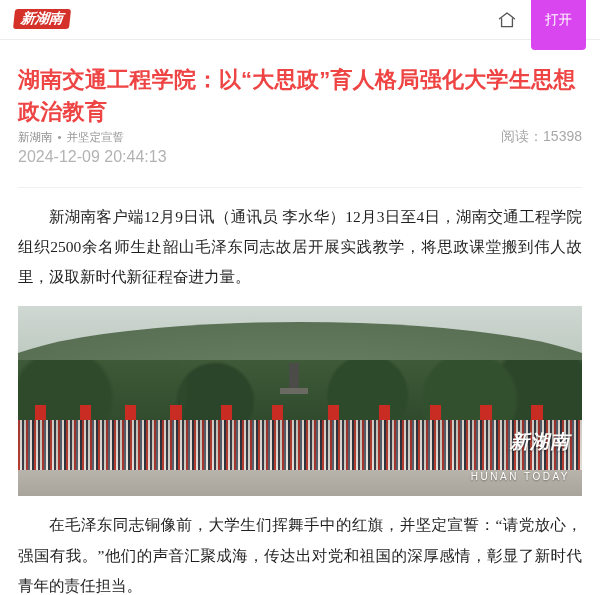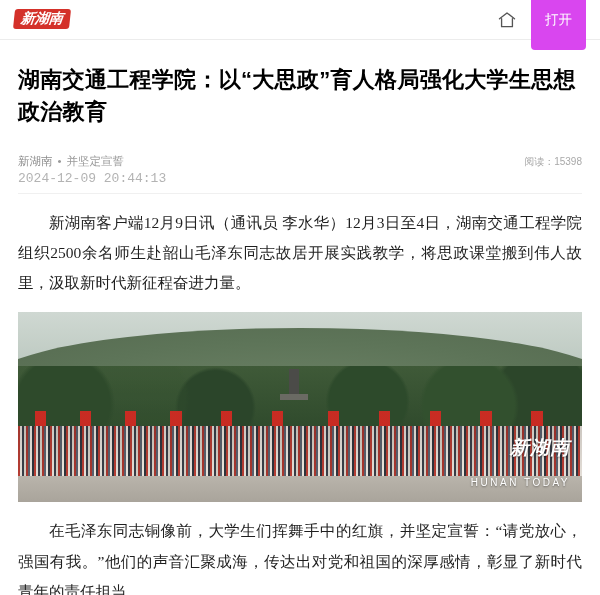--- a/index.html
+++ b/index.html
@@ -60,44 +60,43 @@
   }
 
   
   .article {
     padding: 18px 18px 0 18px;
   }
   .headline {
     font-size: 22px;
     line-height: 1.45;
     font-weight: bold;
-    color: #000000;
-    margin: 6px 0 26px 0;
+    color: #ef4444;
+    margin: 6px 0 0 0;
     letter-spacing: .3px;
     font-family: "Liberation Sans", sans-serif;
   }
   .meta-row {
     display: flex;
     align-items: baseline;
     font-size: 11.5px;
     color: #9a9a9a;
     margin-bottom: 2px;
   }
   .meta-source { color: #8d8d8d; }
   .meta-dot { margin: 0 5px; }
   .meta-right {
     margin-left: auto;
     color: #a8a8a8;
-    font-size: 10px;
+    font-size: 14px;
   }
   .meta-time {
-    font-size: 13px;
+    font-size: 16px;
     color: #b3b3b3;
-    margin-bottom: 7px;
-    font-family: Liberation Mono, monospace;
+    margin-bottom: 21px;
   }
   .divider {
     border: none;
     border-top: 1px solid #f0f0f0;
     margin: 0 0 14px 0;
   }
   p.body {
     font-size: 15.5px;
     line-height: 1.95;
     color: #1f1f1f;

